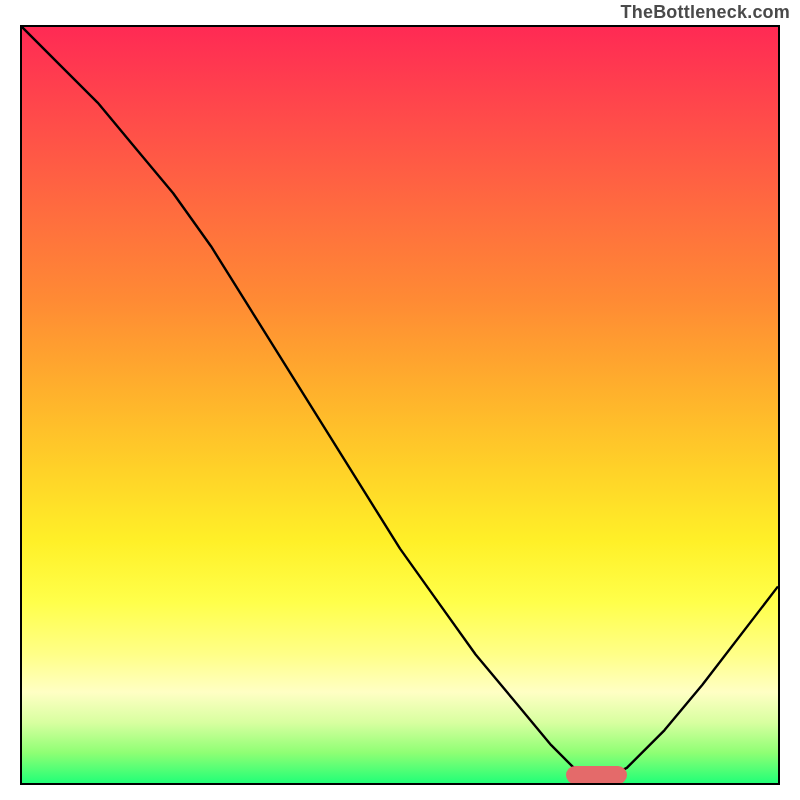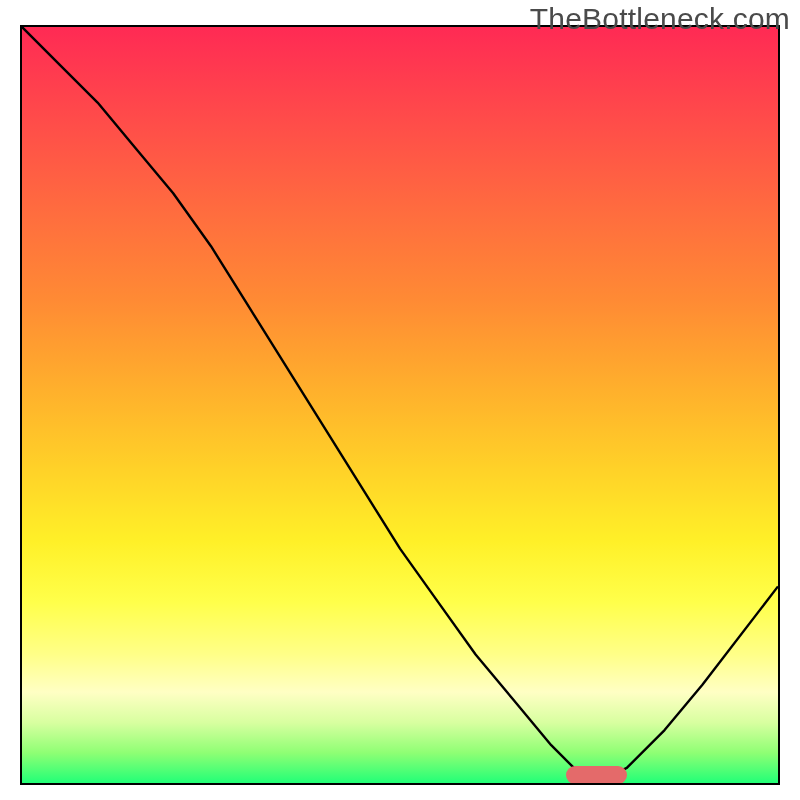--- a/index.html
+++ b/index.html
@@ -14,22 +14,22 @@
   .chart-wrap {
     position: relative;
     width: 800px;
     height: 800px;
   }
   .watermark {
     position: absolute;
     top: 2px;
     right: 10px;
     color: #4a4a4a;
-    font-size: 30px;
-    font-weight: 400;
+    font-size: 18px;
+    font-weight: 700;
     letter-spacing: 0.2px;
     z-index: 5;
   }
   .plot-area {
     position: absolute;
     left: 20px;
     top: 25px;
     width: 760px;
     height: 760px;
     border: 2px solid #000;

